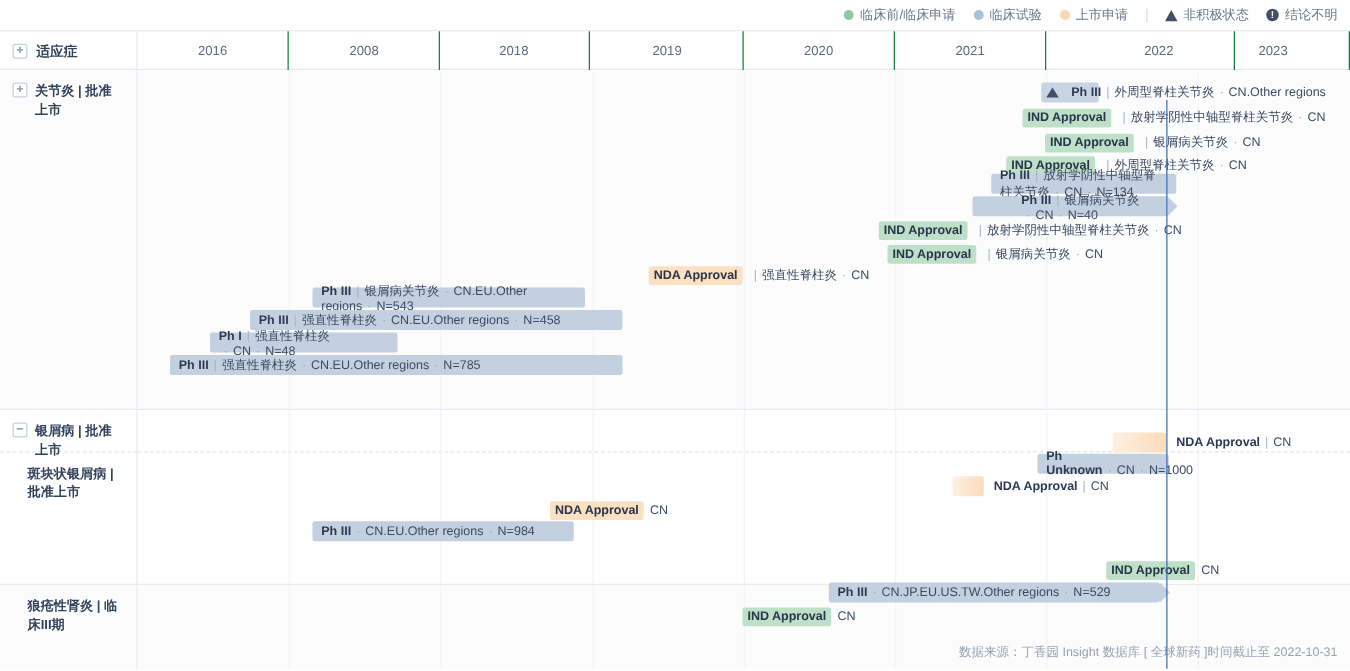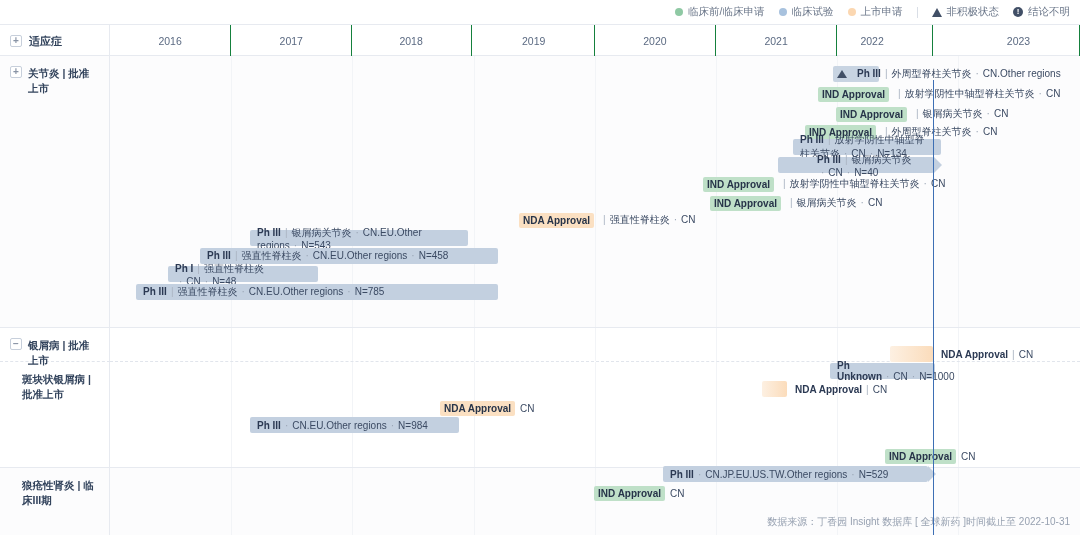--- a/index.html
+++ b/index.html
@@ -154,26 +154,26 @@
 
   <div class="grid">
 
     <div class="hdr-row">
       <div class="hdr-label">
         <span class="expander">+</span>
         <span>适应症</span>
       </div>
       <div id="year-headers">
           <div class="yearcell" style="left: 110px; width: 121.2px;">2016</div>
-          <div class="yearcell" style="left: 231.2px; width: 121.2px;">2017</div>
+          <div class="yearcell" style="left: 231.2px; width: 121.2px;">2008</div>
           <div class="yearcell" style="left: 351px; width: 121.2px;">2018</div>
           <div class="yearcell" style="left: 473.6px; width: 121.2px;">2019</div>
           <div class="yearcell" style="left: 594.8px; width: 121.2px;">2020</div>
           <div class="yearcell" style="left: 716px; width: 121.2px;">2021</div>
-          <div class="yearcell" style="left: 812px; width: 121.2px;">2022</div>
+          <div class="yearcell" style="left: 867px; width: 121.2px;">2022</div>
           <div class="yearcell" style="left: 958.4px; width: 121.2px;">2023</div>
         </div>
     </div>
 
     <div id="rows-container">
         <div class="row shaded" style="top: 32px; height: 272px;">
           <div class="row-label" style="border-bottom: 1px solid rgb(231, 234, 240); height: 100%;">
             <span class="expander">+</span>
             <span>关节炎 | 批准上市</span>
           </div>

